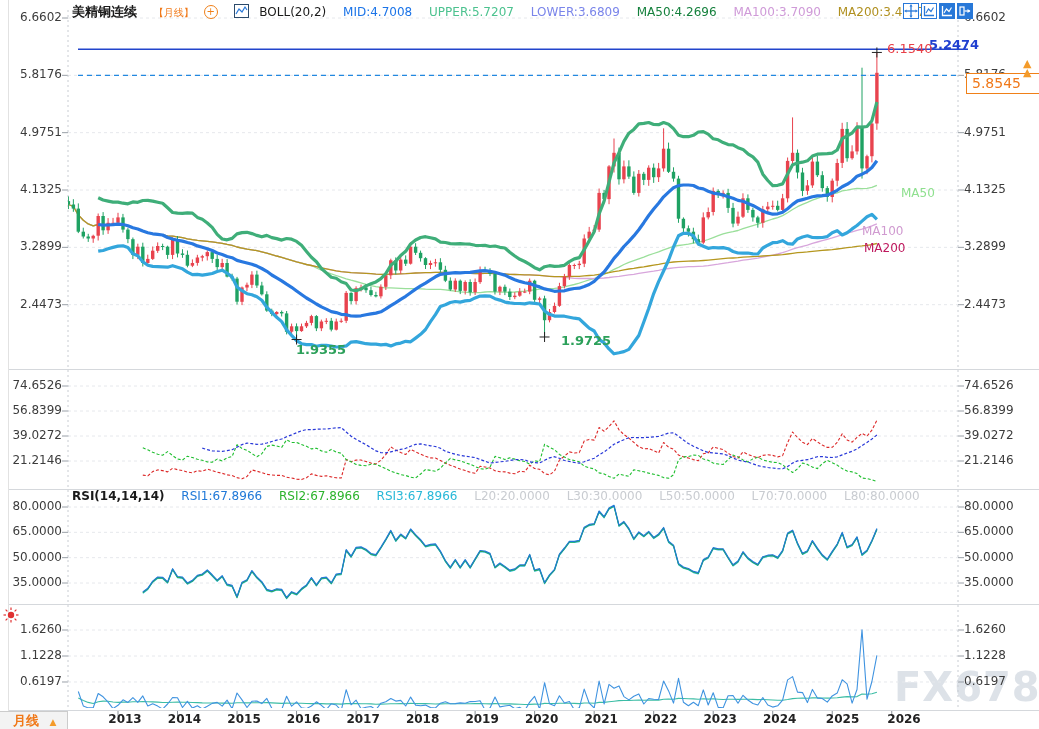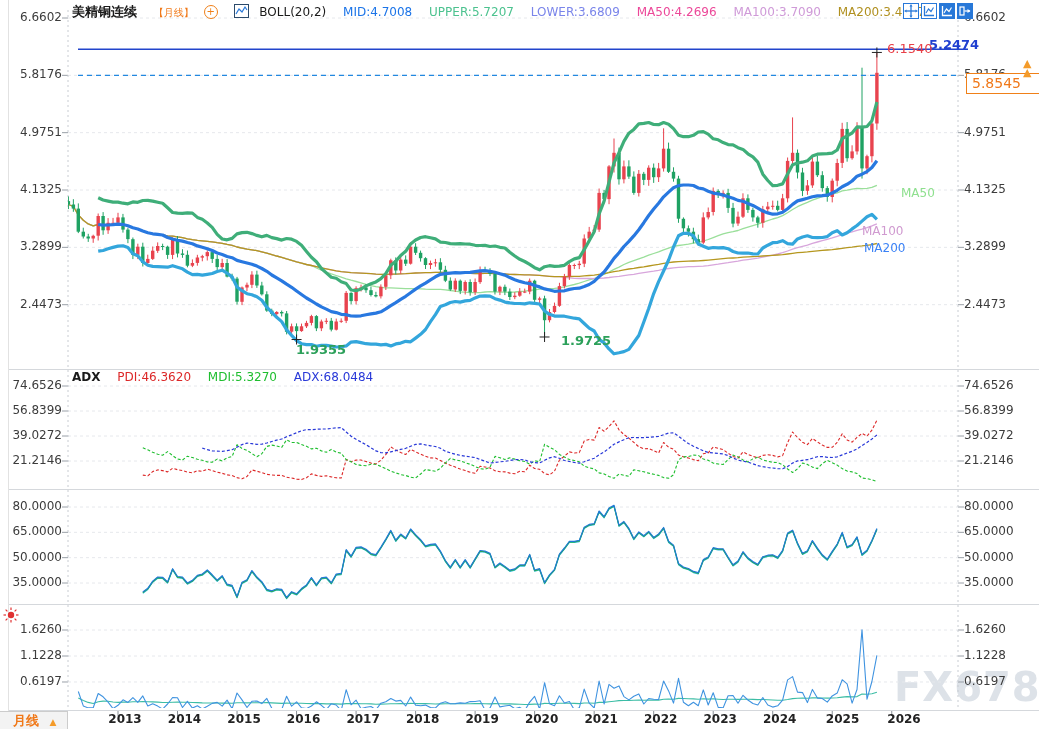--- a/index.html
+++ b/index.html
@@ -823,21 +823,21 @@
     <span class="tag-orange" style="margin-right:6px;">【月线】</span>
     <span class="expand-ic">+</span>
     <svg class="chart-ic" width="15" height="14">
       <rect x="0.5" y="0.5" width="14" height="13" fill="#fff" stroke="#2b4a6b"></rect>
       <polyline points="2,10 5,5 8,8 11,3 13,6" fill="none" stroke="#2878d8" stroke-width="1.2"></polyline>
     </svg>
     <span class="blk">BOLL(20,2)</span>
     <span style="color:#1b74e8">MID:4.7008</span>
     <span style="color:#4cc28f">UPPER:5.7207</span>
     <span style="color:#7a85ea">LOWER:3.6809</span>
-    <span style="color:#ec4899">MA50:4.2696</span>
+    <span style="color:#15803d">MA50:4.2696</span>
     <span style="color:#cf9ad8">MA100:3.7090</span>
     <span style="color:#b09020">MA200:3.4097</span>
   </div>
 
   <div class="topicons">
     <svg class="ic">
       <rect x="0.5" y="0.5" width="15" height="15" fill="#fff" stroke="#2878d8"></rect>
       <g stroke="#2878d8" stroke-width="1.3">
           <line x1="8" y1="3" x2="8" y2="13"></line>
           <line x1="3" y1="8" x2="13" y2="8"></line>
@@ -871,29 +871,34 @@
 
   <div class="lvl-blue">5.2474</div>
   <div class="lvl-red">6.1540</div>
   <div class="pricebox">5.8545</div>
   <div class="uparrow">▲<br>▲</div>
 
   <div class="lowlab" style="left:296px;top:342px;">1.9355</div>
   <div class="lowlab" style="left:561px;top:333px;">1.9725</div>
   <div class="matag" style="left:868px;top:186px;color:#8ee08e;margin-left:33px;">MA50</div>
   <div class="matag" style="left:862px;top:224px;color:#d09ad0;">MA100</div>
-  <div class="matag" style="left:864px;top:241px;color:#3b82f6;">MA200</div>
-
-  <div class="hdr" style="left:72px;top:370px;">
-    <span class="blk" style="font-weight:600">ADX</span>
-    <span style="color:#dc2828">PDI:46.3620</span>
-    <span style="color:#1fbe2f">MDI:5.3270</span>
-    <span style="color:#2838d8">ADX:68.0484</span>
+  <div class="matag" style="left:864px;top:241px;color:#be185d;">MA200</div>
+
+
+  <div class="hdr" style="left:72px;top:489px;">
+    <span class="blk" style="font-weight:600">RSI(14,14,14)</span>
+    <span style="color:#2079d8">RSI1:67.8966</span>
+    <span style="color:#2cb32c">RSI2:67.8966</span>
+    <span style="color:#28b8d8">RSI3:67.8966</span>
+    <span style="color:#c9ccd1">L20:20.0000</span>
+    <span style="color:#c9ccd1">L30:30.0000</span>
+    <span style="color:#c9ccd1">L50:50.0000</span>
+    <span style="color:#c9ccd1">L70:70.0000</span>
+    <span style="color:#c9ccd1">L80:80.0000</span>
   </div>
-
 
 
   <div class="bottomtab">
     <span>月线</span>
     <span class="arr">▲</span>
   </div>
 
   <div id="labels">
       <div class="axl left" style="left: 4px; top: 10px;">6.6602</div>
       <div class="axl right" style="left: 964px; top: 10px;">6.6602</div>

